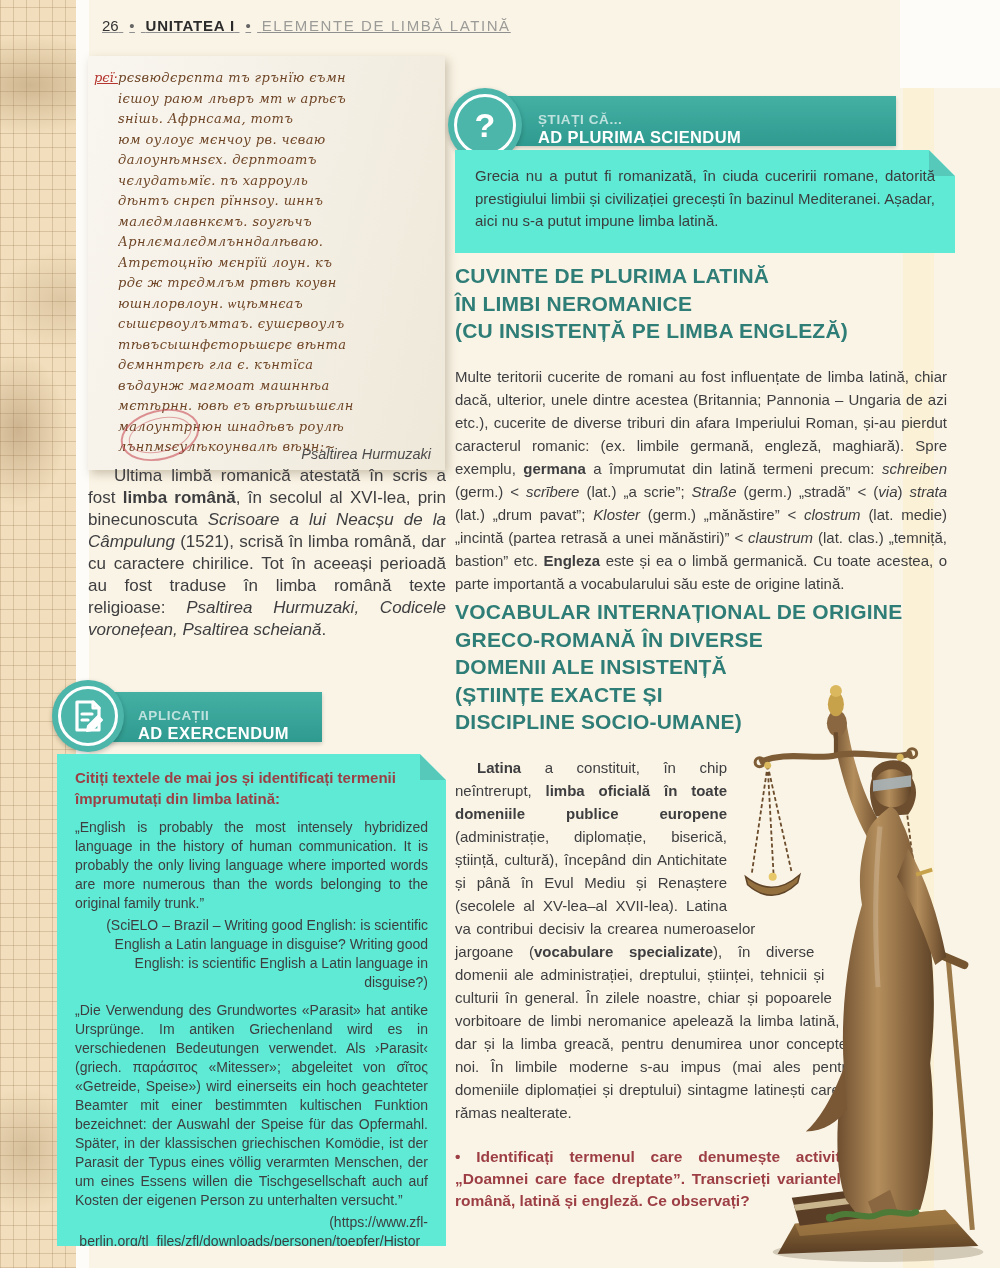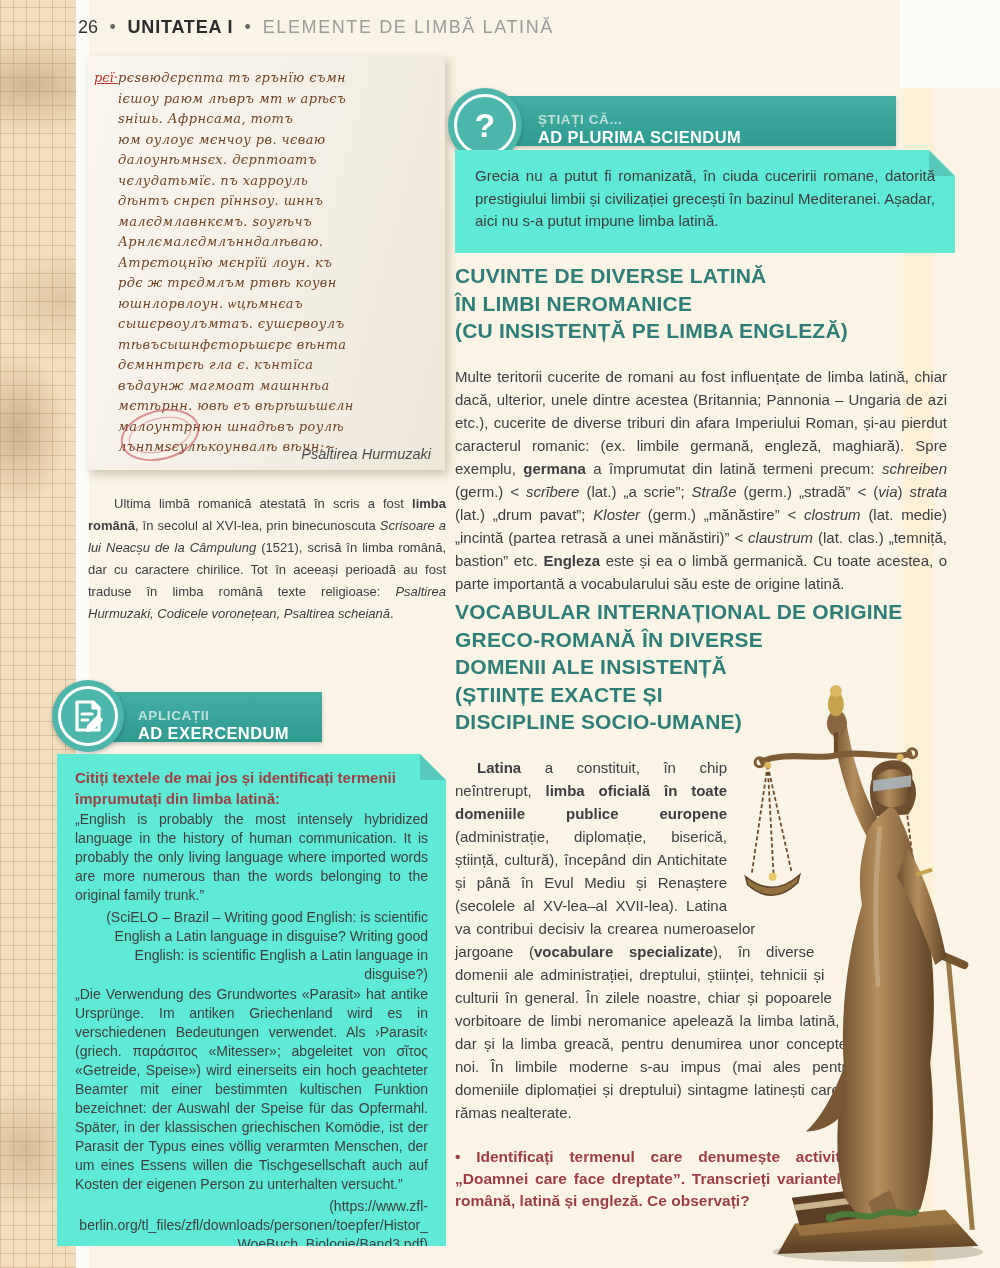--- a/index.html
+++ b/index.html
@@ -17,22 +17,22 @@
       radial-gradient(90px 70px at 60px 300px, rgba(160,130,90,.25), transparent 70%),
       radial-gradient(80px 90px at 25px 1150px, rgba(160,130,90,.35), transparent 70%),
       repeating-linear-gradient(0deg, rgba(150,120,80,.28) 0 1px, transparent 1px 14px),
       repeating-linear-gradient(90deg, rgba(150,120,80,.28) 0 1px, transparent 1px 13px);
   }
   .gutter{position:absolute;left:76px;top:0;width:13px;height:1268px;background:#fdfcf8;}
   .band-yellow{position:absolute;left:903px;top:88px;width:31px;height:1180px;background:#fbf1d6;}
   .corner-white{position:absolute;left:900px;top:0;width:100px;height:88px;background:#fdfcf9;}
 
   
-  .header{position:absolute;left:78px;top:17px;width:700px;font-size:18px;color:#8f8f8f;
-          letter-spacing:.4px;white-space:nowrap;}
+  .header{position:absolute;left:102px;top:17px;width:700px;font-size:15px;color:#8f8f8f;
+          letter-spacing:.4px;white-space:nowrap;text-decoration:underline;}
   .header .num{color:#333;font-weight:400;letter-spacing:0;}
   .header .unit{color:#2b2b2b;font-weight:700;letter-spacing:.8px;}
   .header .rest{color:#9b9b98;letter-spacing:1.6px;}
   .header .dot{color:#666;margin:0 6px;}
 
   
   .figure{position:absolute;left:88px;top:56px;width:357px;height:414px;
     background:linear-gradient(105deg,#f9f6f0 0%,#f4efe4 55%,#eee8d9 100%);
     box-shadow:3px 4px 9px rgba(120,100,70,.35);}
   .ms-lines{position:absolute;left:30px;top:12px;right:0;
@@ -42,22 +42,22 @@
     font-style:italic;color:#b5362f;font-size:13px;line-height:20px;text-decoration:underline;}
   .stamp{position:absolute;left:32px;bottom:10px;width:76px;height:46px;
     border:2px solid rgba(196,62,72,.55);border-radius:50%;transform:rotate(-14deg);}
   .stamp::after{content:"";position:absolute;inset:6px;border:1px solid rgba(196,62,72,.45);
     border-radius:50%;}
   .figure .caption{position:absolute;right:14px;bottom:8px;font-style:italic;
     font-size:14.5px;color:#4c4c4c;}
 
   
   .body-text{color:#3e3e40;text-align:justify;}
-  .left-para{position:absolute;left:88px;top:486px;width:358px;
-    font-size:13px;line-height:22px;text-indent:26px;margin-top:7px;}
+  .left-para{position:absolute;left:88px;top:458px;width:358px;
+    font-size:17px;line-height:22px;text-indent:26px;margin-top:7px;}
 
   
   .badge-circle{position:absolute;border-radius:50%;background:#4cb6aa;
     box-shadow:0 2px 5px rgba(0,0,0,.22);}
   .badge-circle::before{content:"";position:absolute;inset:6px;border:3px solid #fff;border-radius:50%;}
   .badge-q{display:flex;align-items:center;justify-content:center;width:100%;height:100%;
     color:#fff;font-weight:700;font-size:34px;}
   .ribbon{position:absolute;height:50px;
     background:linear-gradient(180deg,#44b0a4 0%,#2f9a8f 100%);
     box-shadow:0 2px 4px rgba(0,0,0,.18);
@@ -70,21 +70,21 @@
     clip-path:polygon(0 0, calc(100% - 26px) 0, 100% 26px, 100% 100%, 0 100%);}
   .foldbox::before{content:"";position:absolute;top:0;right:0;width:0;height:0;
     border-bottom:26px solid rgba(60,85,95,.22);border-right:26px solid transparent;}
 
   .info-box{left:455px;top:150px;width:500px;height:103px;}
   .info-box .txt{padding:15px 20px;font-size:15px;line-height:22.5px;color:#3c3c3e;text-align:justify;}
 
   .ex-box{left:57px;top:754px;width:389px;height:492px;font-size:14px;line-height:19px;color:#3e3e40;}
   .ex-box .inner{padding:14px 18px;}
   .ex-prompt{color:#9c3e44;font-weight:700;font-size:15px;line-height:20.5px;}
-  .ex-quote{margin-top:1px;text-align:justify;}
+  .ex-quote{margin-top:9px;text-align:justify;}
   .ex-cite{margin-top:3px;text-align:right;overflow-wrap:anywhere;}
 
   
   .sec-title{position:absolute;color:#2e7d77;font-weight:700;font-size:21px;line-height:27.5px;
     letter-spacing:.2px;}
   .sec1-title{left:455px;top:262px;}
   .sec2-title{left:455px;top:598px;}
   .para1{position:absolute;left:455px;top:350px;width:492px;font-size:15px;line-height:23px;}
   .wrapzone{position:absolute;left:455px;top:756px;width:500px;height:512px;
     font-size:15px;line-height:23px;}
@@ -173,21 +173,21 @@
 </div>
 <div class="badge-circle" style="left:448px;top:88px;width:74px;height:74px;">
   <div class="badge-q">?</div>
 </div>
 
 <div class="foldbox info-box">
   <div class="txt">Grecia nu a putut fi romanizată, în ciuda cuceririi romane, datorită prestigiului limbii și civilizației grecești în bazinul Mediteranei. Așadar, aici nu s-a putut impune limba latină.</div>
 </div>
 
 <div class="sec-title sec1-title">
-    <div class="hl">CUVINTE DE DIVERSE LATINĂ</div>
+    <div class="hl">CUVINTE DE PLURIMA LATINĂ</div>
     <div class="hl">ÎN LIMBI NEROMANICE</div>
     <div class="hl">(CU INSISTENȚĂ PE LIMBA ENGLEZĂ)</div>
   </div>
 <p class="para1 body-text"><span>Multe teritorii cucerite de romani au fost influențate de limba latină, chiar dacă, ulterior, unele dintre acestea (Britannia; Pannonia – Ungaria de azi etc.), cucerite de diverse triburi din afara Imperiului Roman, și-au pierdut caracterul romanic: (ex. limbile germană, engleză, maghiară). Spre exemplu, </span><span class="b">germana</span><span> a împrumutat din latină termeni precum: </span><span class="i">schreiben</span><span> (germ.) &lt; </span><span class="i">scrībere</span><span> (lat.) „a scrie”; </span><span class="i">Straße</span><span> (germ.) „stradă” &lt; (</span><span class="i">via</span><span>) </span><span class="i">strata</span><span> (lat.) „drum pavat”; </span><span class="i">Kloster</span><span> (germ.) „mănăstire” &lt; </span><span class="i">clostrum</span><span> (lat. medie) „incintă (partea retrasă a unei mănăstiri)” &lt; </span><span class="i">claustrum</span><span> (lat. clas.) „temniță, bastion” etc. </span><span class="b">Engleza</span><span> este și ea o limbă germanică. Cu toate acestea, o parte importantă a vocabularului său este de origine latină.</span></p>
 
 <div class="sec-title sec2-title">
     <div class="hl">VOCABULAR INTERNAȚIONAL DE ORIGINE</div>
     <div class="hl">GRECO-ROMANĂ ÎN DIVERSE</div>
     <div class="hl">DOMENII ALE INSISTENȚĂ</div>
     <div class="hl">(ȘTIINȚE EXACTE ȘI</div>

